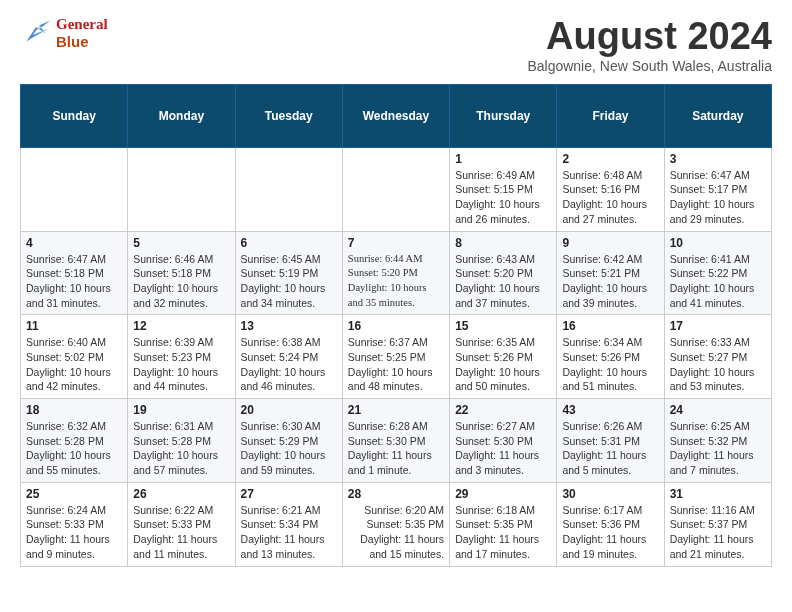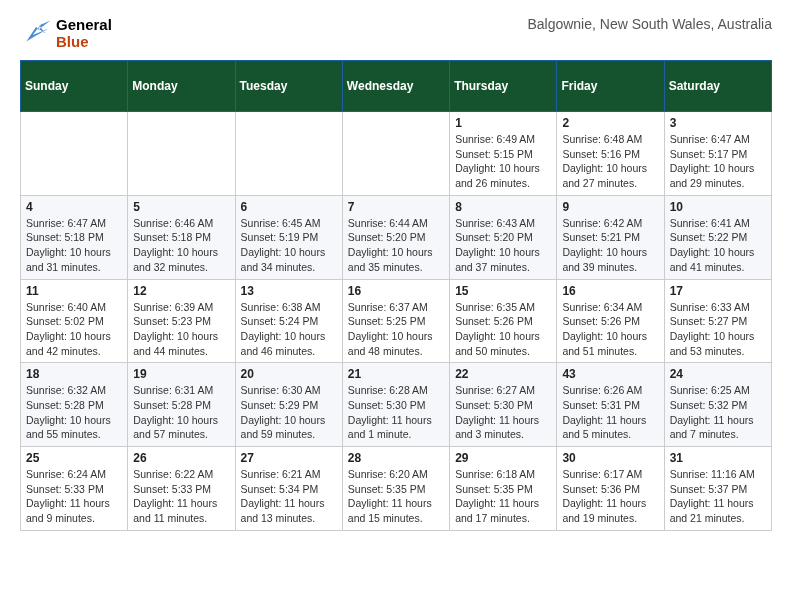--- a/index.html
+++ b/index.html
@@ -37,24 +37,24 @@
     .location {
       font-size: 14px;
       color: #555;
     }
     .calendar {
       width: 100%;
       border-collapse: collapse;
       font-size: 11px;
     }
     .calendar th {
-      background: #14532d;
+      background: #0c4a6e;
       color: #fff;
-      padding: 18px 4px;
-      text-align: left;
+      padding: 24px 4px;
+      text-align: center;
       font-size: 12px;
       font-weight: bold;
       border: 1px solid #1a5fa0;
     }
     .calendar td {
       border: 1px solid #ccc;
       vertical-align: top;
       padding: 4px 5px;
       width: 107px;
       min-height: 80px;
@@ -83,25 +83,26 @@
   </style>
 </head>
 <body>
 
 <div class="header">
   <div class="logo">
     <svg class="logo-bird" viewBox="0 0 40 35" xmlns="http://www.w3.org/2000/svg">
       <polygon points="8,28 20,10 32,18 24,8 38,2 22,14 28,4 16,20 36,12 18,22" fill="#2a75c7" opacity="0.85"></polygon>
     </svg>
     <div>
-      <div style="font-size:15px;font-weight:bold;color:#000000;">General</div>
+      <div style="font-size:15px;font-weight:bold;color:#b91c1c;font-family:Liberation Serif, serif;">General</div>
       <div style="font-size:15px;font-weight:bold;color:#c2410c;">Blue</div>
     </div>
   </div>
   <div class="title-section">
+    <div class="month-year">August 2024</div>
     <div class="location">Balgownie, New South Wales, Australia</div>
   </div>
 </div>
 
 <table class="calendar">
   <thead>
     <tr>
     <th>Sunday</th>
         <th>Monday</th>
         <th>Tuesday</th>
@@ -156,21 +157,21 @@
         </td>
         <td>
           <div class="day-num">6</div>
           <div class="day-info" style="white-space: pre-line;">Sunrise: 6:45 AM
 Sunset: 5:19 PM
 Daylight: 10 hours
 and 34 minutes.</div>
         </td>
         <td>
           <div class="day-num">7</div>
-          <div class="day-info" style="white-space: pre-line;">Sunrise: 6:44 AM
+          <div class="day-info" style="white-space: pre-line; font-family: Liberation Serif, serif;">Sunrise: 6:44 AM
 Sunset: 5:20 PM
 Daylight: 10 hours
 and 35 minutes.</div>
         </td>
         <td>
           <div class="day-num">8</div>
           <div class="day-info" style="white-space: pre-line;">Sunrise: 6:43 AM
 Sunset: 5:20 PM
 Daylight: 10 hours
 and 37 minutes.</div>
@@ -309,21 +310,21 @@
         </td>
         <td>
           <div class="day-num">27</div>
           <div class="day-info" style="white-space: pre-line;">Sunrise: 6:21 AM
 Sunset: 5:34 PM
 Daylight: 11 hours
 and 13 minutes.</div>
         </td>
         <td>
           <div class="day-num">28</div>
-          <div class="day-info" style="white-space: pre-line;">Sunrise: 6:20 AM
+          <div class="day-info" style="white-space: pre-line; text-align: right;">Sunrise: 6:20 AM
 Sunset: 5:35 PM
 Daylight: 11 hours
 and 15 minutes.</div>
         </td>
         <td>
           <div class="day-num">29</div>
           <div class="day-info" style="white-space: pre-line;">Sunrise: 6:18 AM
 Sunset: 5:35 PM
 Daylight: 11 hours
 and 17 minutes.</div>

